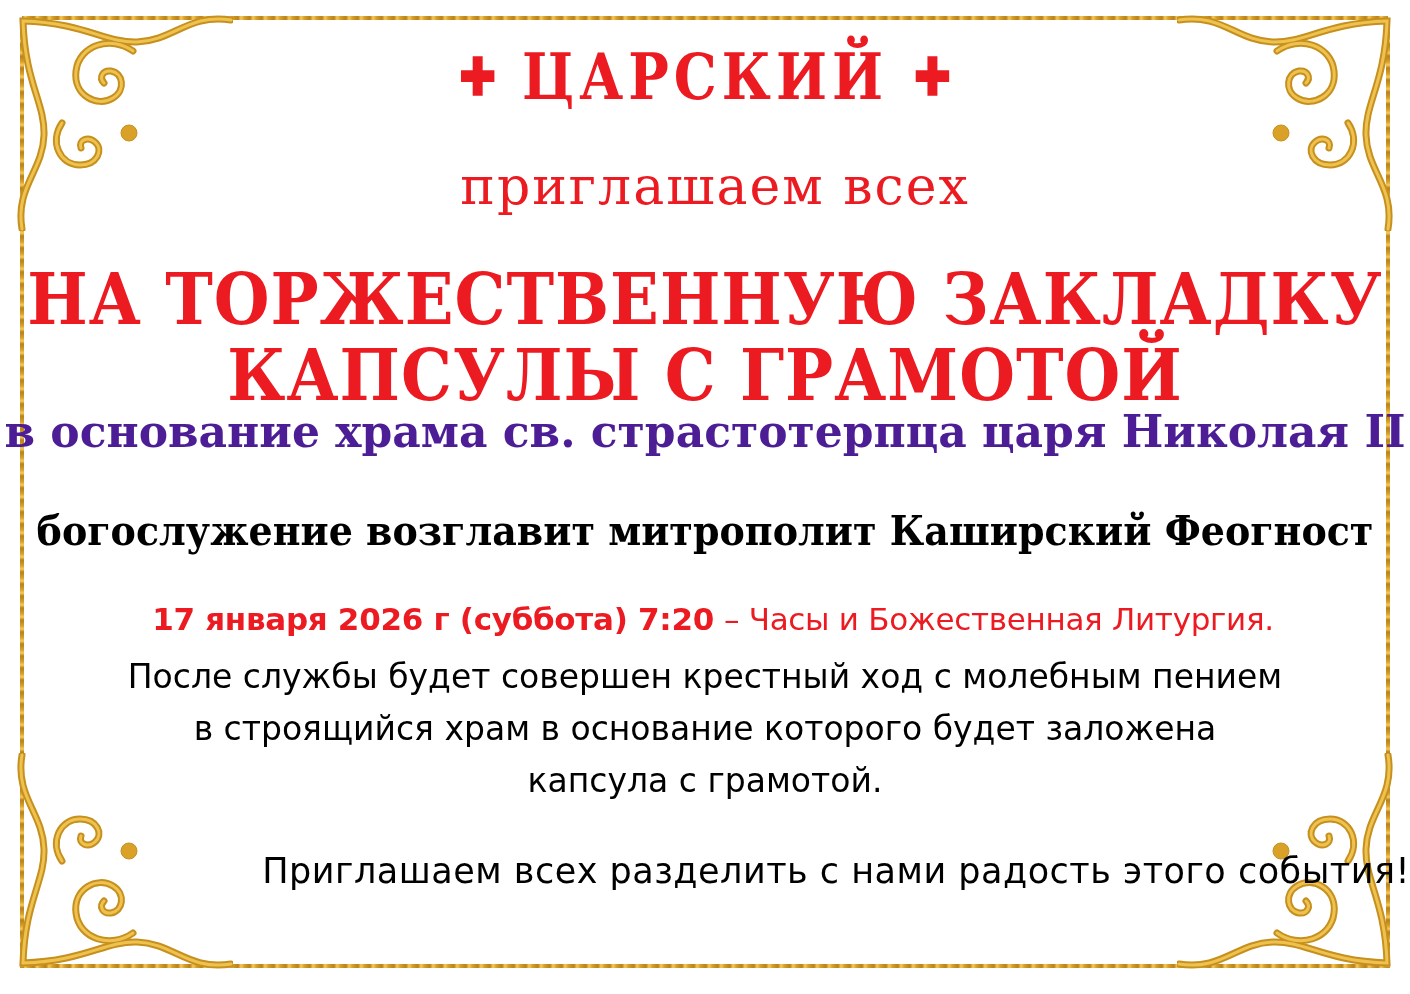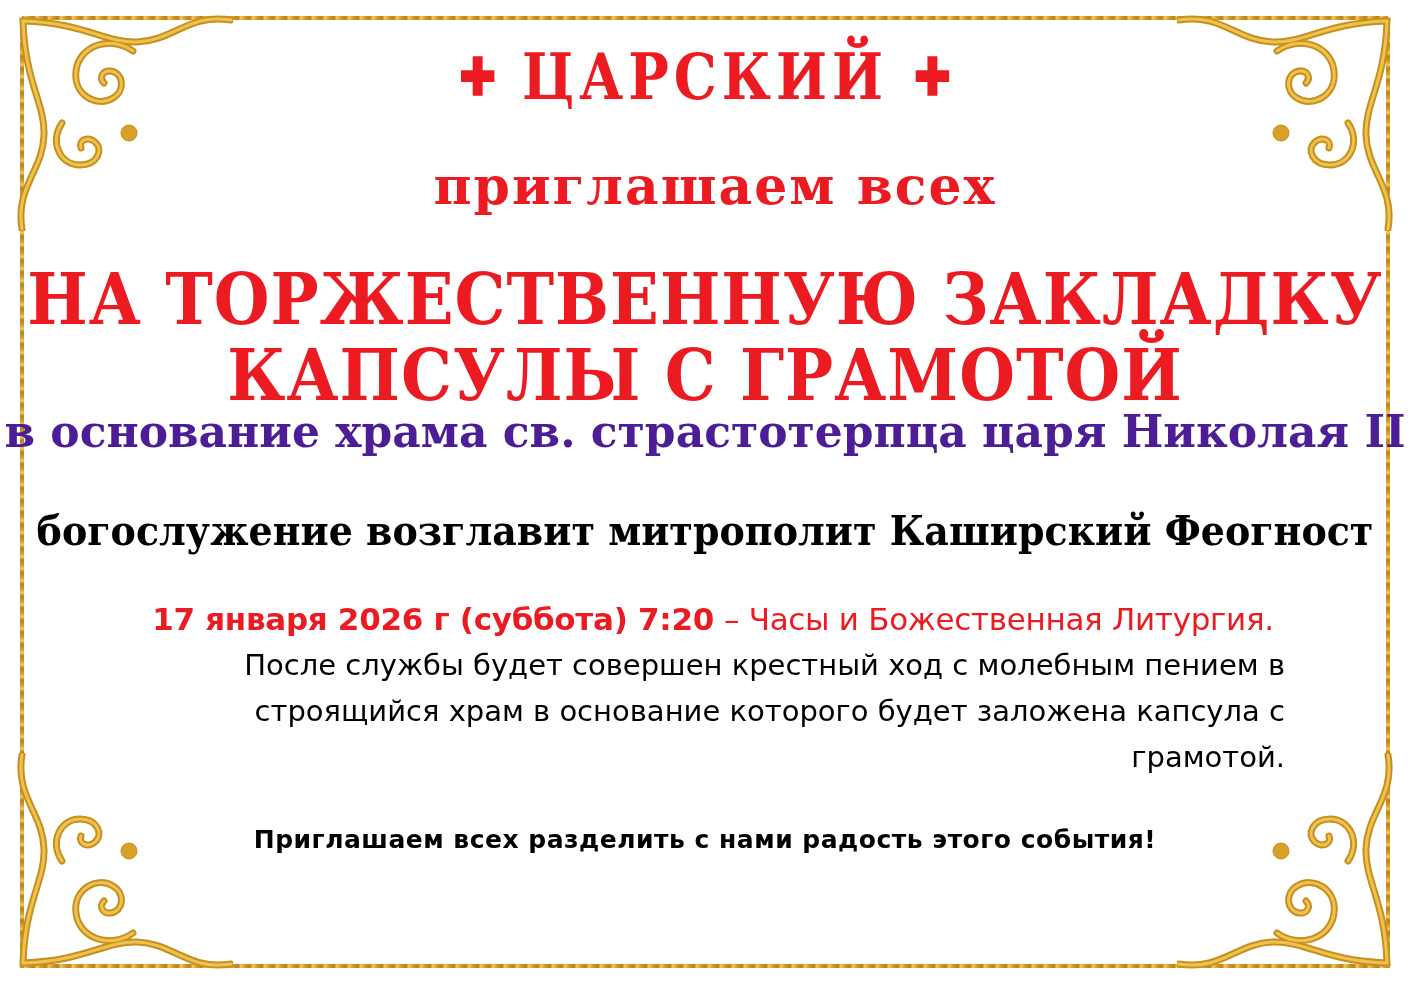--- a/index.html
+++ b/index.html
@@ -48,21 +48,21 @@
   .title .cross {
     font-size:44px; letter-spacing:0;
     position:relative; top:-4px;
   }
   .title .cross.l { margin-right:26px; }
   .title .cross.r { margin-left:26px; }
 
   .subtitle {
     margin-top:56px;
     font-family:"DejaVu Serif", serif;
-    font-weight:bold;
+    font-weight:normal;
     font-size:52px;
     letter-spacing:2px;
     line-height:1;
     padding-left:20px;
   }
 
   .headline {
     margin-top:56px;
     font-family:"DejaVu Serif", serif;
     font-weight:bold;
@@ -93,35 +93,35 @@
     margin-top:54px;
     font-size:31px;
     letter-spacing:-0.3px;
     line-height:1;
     padding-left:16px;
   }
   .schedule .dt  { font-weight:bold; }
   .schedule .svc { font-weight:normal; margin-left:10px; }
 
   .description {
-    margin-top:8px;
+    margin-top:16px;
     width:1160px;
     margin-left:auto; margin-right:auto;
-    font-size:29px;
+    font-size:33px;
     line-height:1.58;
     font-weight:normal;
-    text-align:right;
   }
 
   .closing {
     margin-top:46px;
-    font-size:25px;
-    font-weight:bold;
+    font-size:35px;
+    font-weight:normal;
     letter-spacing:0.5px;
     line-height:1;
+    text-align:right;
   }
 </style>
 </head>
 <body style="background: rgb(255, 255, 255);">
 
 <div class="frame-bar h top"></div>
 <div class="frame-bar h bottom"></div>
 <div class="frame-bar v left"></div>
 <div class="frame-bar v right"></div>
 

